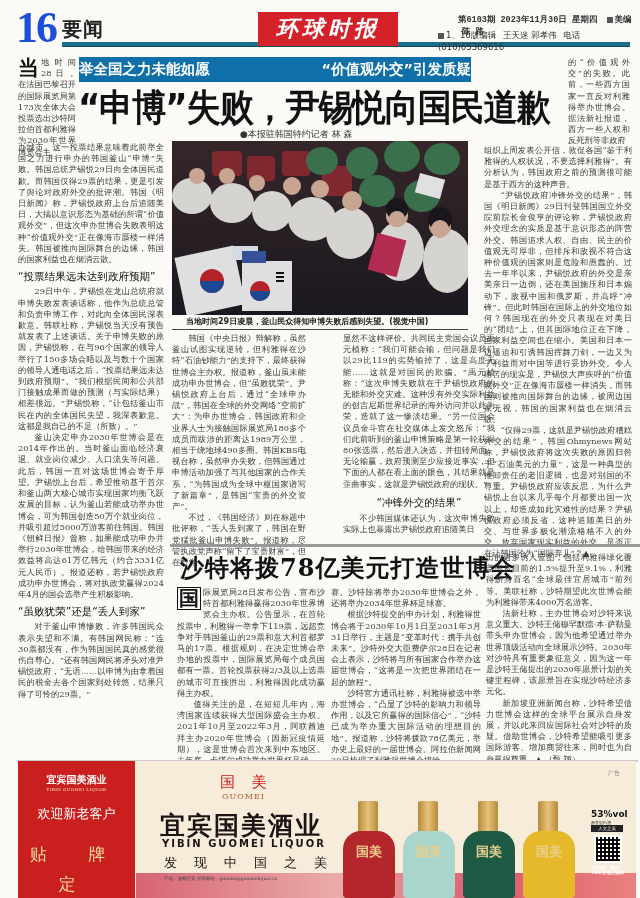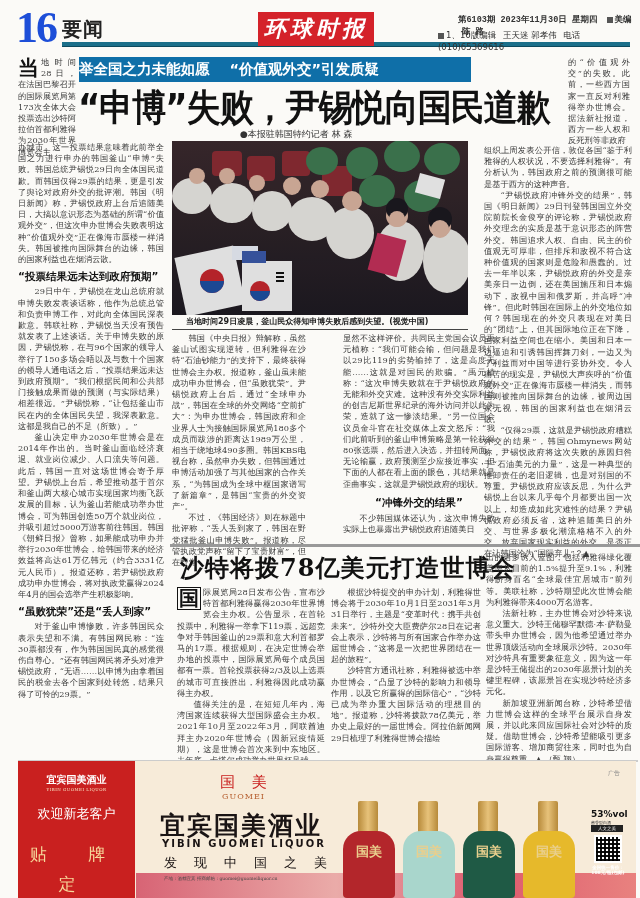--- a/index.html
+++ b/index.html
@@ -7,37 +7,37 @@
 body{font-family:"DejaVu Serif","Liberation Serif",serif;color:#2a2a2a;position:relative;}
 .abs{position:absolute;}
 .txt{font-size:8.2px;line-height:11.2px;text-align:justify;color:#3a3a3a;letter-spacing:0.05px;}
 .txt p{text-indent:2em;}
 .txt p.noind{text-indent:0;}
 
 
 #hdr-num{left:16px;top:8px;font-family:"Liberation Serif",serif;font-weight:bold;font-size:44px;line-height:40px;color:#1d4ed8;letter-spacing:-2px;}
 #hdr-sec{left:62px;top:16px;font-size:20px;font-weight:bold;color:#222;font-family:"DejaVu Sans",sans-serif;letter-spacing:1px;}
 #hdr-rule{left:62px;top:42px;width:568px;height:5px;background:#1b6f8a;border-bottom:1px solid #0d4a5e;}
-#logo{left:258px;top:12px;width:116px;height:34px;background:#d4222a;color:#fff;font-size:22px;font-weight:bold;font-family:"DejaVu Serif",serif;font-style:italic;display:flex;align-items:center;justify-content:center;letter-spacing:4px;}
+#logo{left:258px;top:12px;width:140px;height:34px;background:#d4222a;color:#fff;font-size:22px;font-weight:bold;font-family:"DejaVu Serif",serif;font-style:italic;display:flex;align-items:center;justify-content:center;letter-spacing:4px;}
 #hdr-info1{left:438px;top:14px;font-size:8.5px;font-family:Liberation Mono, monospace;color:#333;font-weight:bold;margin-left:20px;}
 #hdr-info2{left:438px;top:30px;font-size:8.5px;font-family:"DejaVu Sans",sans-serif;color:#333;}
 .sq{display:inline-block;width:6px;height:6px;background:#555;margin-right:2px;vertical-align:middle;}
 
 
-#kicker{left:79px;top:57px;width:392px;height:25px;background:#0f6fa8;color:#fff;font-family:"DejaVu Sans",sans-serif;font-weight:bold;font-size:14.5px;display:flex;align-items:center;justify-content:flex-start;gap:20px;}
+#kicker{left:79px;top:57px;width:392px;height:25px;background:#0f6fa8;color:#fff;font-family:"DejaVu Sans",sans-serif;font-weight:bold;font-size:14.5px;display:flex;align-items:center;justify-content:space-between;gap:20px;}
 #headline{left:78px;top:84px;width:396px;font-family:"DejaVu Sans",sans-serif;font-weight:900;font-size:34px;line-height:42px;color:#111;letter-spacing:-1px;white-space:nowrap;transform:scaleY(1.08);transform-origin:top left;}
 #byline{left:240px;top:128px;font-size:9px;color:#333;}
 
 
 #photo{left:172px;top:141px;width:296px;height:174px;overflow:hidden;background:#2a2630;}
 #caption{left:186px;top:316px;font-size:8px;font-family:"DejaVu Sans",sans-serif;color:#222;font-weight:bold;}
 #cap-rule{left:172px;top:329px;width:296px;height:1px;background:#444;}
 
 
-.subhead{font-family:"DejaVu Sans",sans-serif;font-weight:bold;color:#111;font-size:11px;}
+.subhead{font-family:"DejaVu Sans",sans-serif;font-weight:normal;color:#111;font-size:11px;}
 
 
 #lower-rule{left:170px;top:544px;width:470px;height:3px;background:#999;}
 #lower-title{left:180px;top:552px;font-family:"DejaVu Serif",serif;font-weight:bold;font-size:24px;color:#111;letter-spacing:1px;}
 #ad-top-rule{left:18px;top:760px;width:620px;height:2px;background:#ccc;}
 
 
 #ad{left:18px;top:761px;width:618px;height:137px;background:#f7ebd9;overflow:hidden;}
 #ad-left{position:absolute;left:0;top:0;width:117px;height:137px;background:#c9201f;color:#fbe9c8;text-align:center;}
 #ad-brand-small{position:absolute;left:0;top:12px;width:117px;font-size:10px;font-weight:bold;font-family:"DejaVu Sans",sans-serif;color:#fff;}
@@ -195,20 +195,21 @@
   <p>“仅得29票，这就是尹锡悦政府糟糕外交的结果”，韩国Ohmynews网站称，尹锡悦政府将这次失败的原因归咎于“石油美元的力量”，这是一种典型的推卸责任的老旧逻辑，也是对别国的不尊重。尹锡悦政府应该反思，为什么尹锡悦上台以来几乎每个月都要出国一次以上，却造成如此灾难性的结果？尹锡悦政府必须反省，这种追随美日的外交、与世界多极化潮流格格不入的外交、放弃国家现实利益的外交，是否正在让韩国沦为“国际弃儿”？▲</p>
 </div>
 
 <div class="abs" id="lower-rule"></div>
 <div class="abs" id="lower-title">沙特将拨78亿美元打造世博会</div>
 <div class="abs txt" style="left:177px;top:587px;width:148px;">
   <p class="noind"><span style="float:left;font-size:20px;line-height:21px;font-weight:bold;color:#111;margin-right:2px;border:1px solid #111;padding:0 1px;">国</span><span>际展览局28日发布公告，宣布沙特首都利雅得赢得2030年世界博览会主办权。公告显示，在首轮投票中，利雅得一举拿下119票，远超竞争对手韩国釜山的29票和意大利首都罗马的17票。根据规则，在决定世博会举办地的投票中，国际展览局每个成员国都有一票。首轮投票获得2/3及以上选票的城市可直接胜出，利雅得因此成功赢得主办权。</span></p>
   <p>值得关注的是，在短短几年内，海湾国家连续获得大型国际盛会主办权。2021年10月至2022年3月，阿联酋迪拜主办2020年世博会（因新冠疫情延期），这是世博会首次来到中东地区。去年底，卡塔尔成功举办世界杯足球</p>
 </div>
 <div class="abs txt" style="left:331px;top:587px;width:150px;">
+  <p class="noind">赛。沙特除将举办2030年世博会之外，还将举办2034年世界杯足球赛。</p>
   <p>根据沙特提交的申办计划，利雅得世博会将于2030年10月1日至2031年3月31日举行，主题是“变革时代：携手共创未来”。沙特外交大臣费萨尔28日在记者会上表示，沙特将与所有国家合作举办这届世博会，“这将是一次把世界团结在一起的旅程”。</p>
   <p>沙特官方通讯社称，利雅得被选中举办世博会，“凸显了沙特的影响力和领导作用，以及它所赢得的国际信心”，“沙特已成为举办重大国际活动的理想目的地”。报道称，沙特将拨款78亿美元，举办史上最好的一届世博会。阿拉伯新闻网29日梳理了利雅得世博会描绘</p>
 </div>
 <div class="abs txt" style="left:486px;top:552px;width:146px;">
   <p class="noind">出的诸多诱人蓝图，包括利雅得绿化覆盖率从目前的1.5%提升至9.1%，利雅得跻身百名“全球最佳宜居城市”前列等。美联社称，沙特期望此次世博会能为利雅得带来4000万名游客。</p>
   <p>法新社称，主办世博会对沙特来说意义重大。沙特王储穆罕默德·本·萨勒曼带头申办世博会，因为他希望通过举办世界顶级活动向全球展示沙特。2030年对沙特具有重要象征意义，因为这一年是沙特王储提出的2030年愿景计划的关键里程碑，该愿景旨在实现沙特经济多元化。</p>
   <p>新加坡亚洲新闻台称，沙特希望借力世博会这样的全球平台展示自身发展，并以此来回应国际社会对沙特的质疑。借助世博会，沙特希望能吸引更多国际游客、增加商贸往来，同时也为自身赢得尊重。▲  （甄 翔）</p>
 </div>
 
 <div class="abs" id="ad-top-rule"></div>

